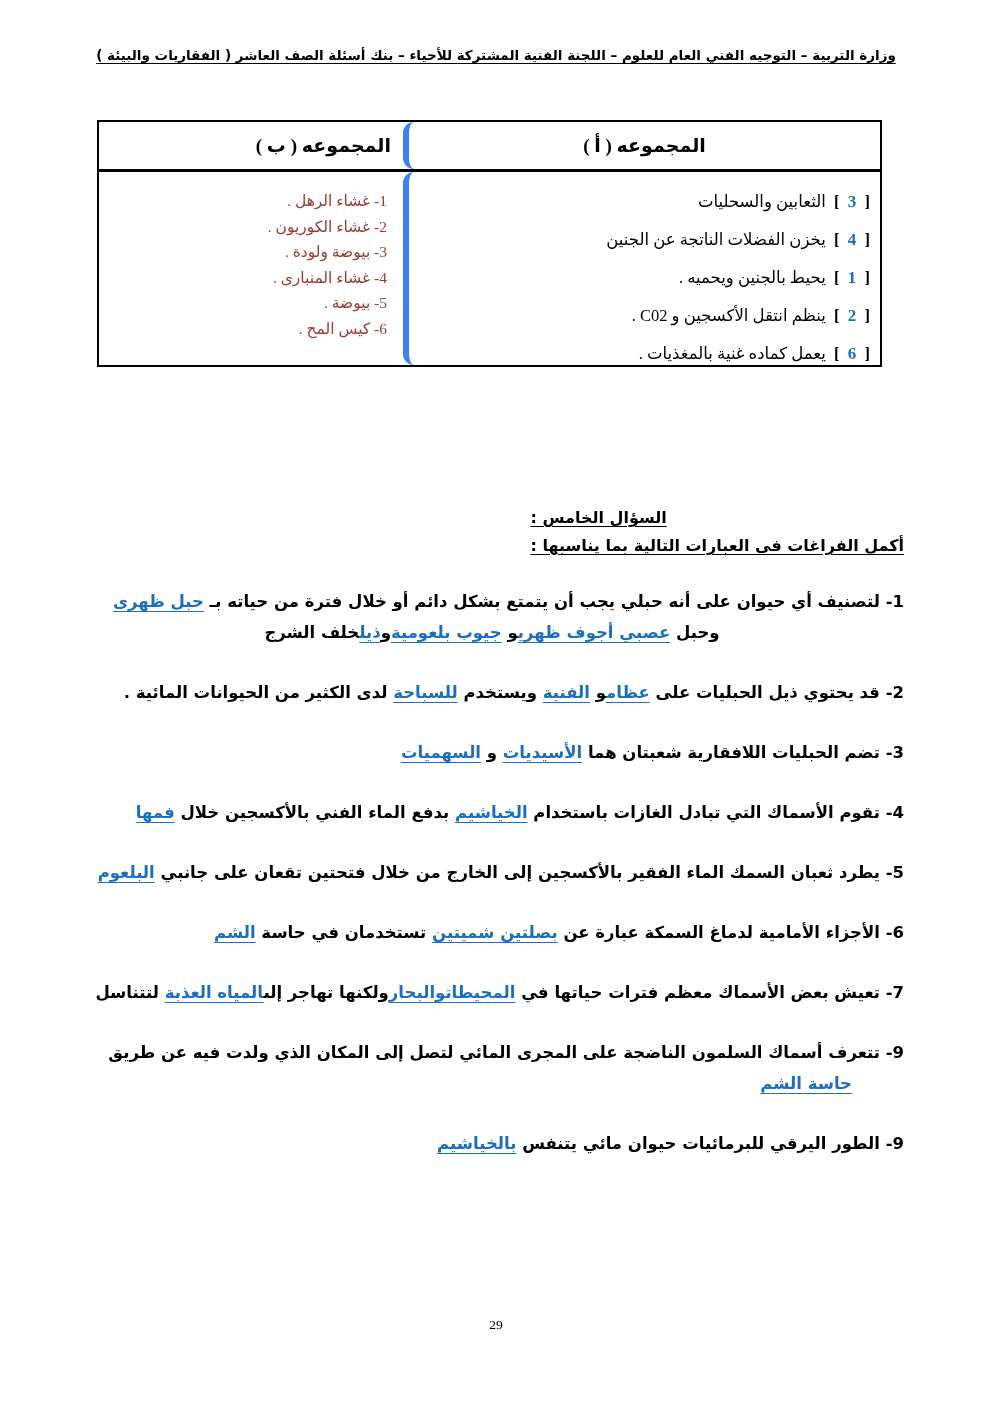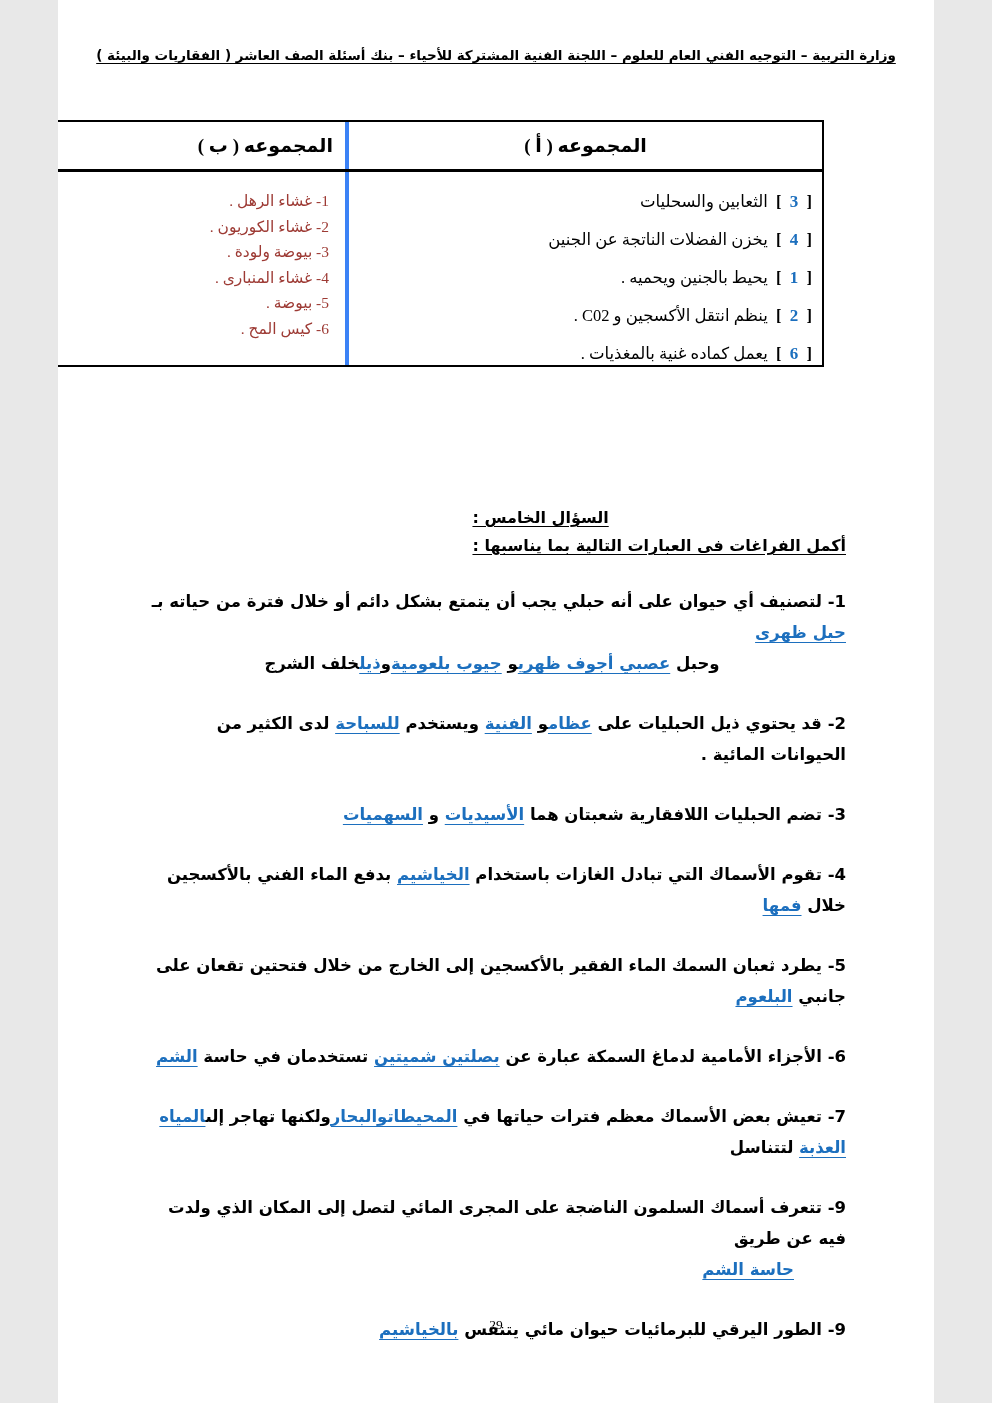--- a/index.html
+++ b/index.html
@@ -1,30 +1,30 @@
 <!DOCTYPE html>
 <html lang="ar" dir="rtl" style="--blue: #1c6fbe; --red: #9d3a34;"><head>
 <meta charset="utf-8">
 <style>
   html,body{margin:0;padding:0;background:#e8e8e8;}
   .page{
-    position:relative;width:876px;height:1403px;margin:0 auto;background:#ffffff;
+    position:relative;width:992px;height:1403px;margin:0 auto;background:#ffffff;
     font-family:"DejaVu Sans",sans-serif;direction:rtl;color:#000;overflow:hidden;
   }
   
   .doc-header{position:absolute;top:47px;left:0;right:0;text-align:center;
     font-size:13.5px;font-weight:bold;}
   .doc-header .u{text-decoration:underline;text-underline-offset:3px;}
   
   .match-table{position:absolute;top:120px;right:110px;width:785px;height:247px;
     border:2px solid #000;box-sizing:border-box;
     font-family:"Liberation Serif","DejaVu Sans",serif;}
   .thead{display:flex;height:47px;border-bottom:3px solid #000;}
   .tbody{display:flex;height:calc(100% - 50px);}
-  .cell-a{width:477px;box-sizing:border-box;border-left:4px solid #3b82f6;}
+  .cell-a{width:477px;box-sizing:border-box;border-left:6px solid #3b82f6;border-radius:11px;}
   .cell-b{flex:1;box-sizing:border-box;}
   .th{font-weight:bold;font-size:19px;line-height:47px;}
   .th.a{text-align:center;}
   .th.b{text-align:right;padding-left:0;padding-right:12px;}
   .td-a{padding:11px 10px 16px 6px;}
   .row-a{line-height:38px;font-size:16.5px;white-space:nowrap;}
   .brackets{font-weight:bold;font-size:16.5px;unicode-bidi:embed;}
   .blue-num{color:var(--blue,#1c6fbe);font-weight:bold;font-size:17px;}
   .td-b{padding:16px 16px 0 2px;text-align:right;}
   .row-b{line-height:25.5px;font-size:15.5px;color:var(--red,#9d3a34);white-space:nowrap;}

